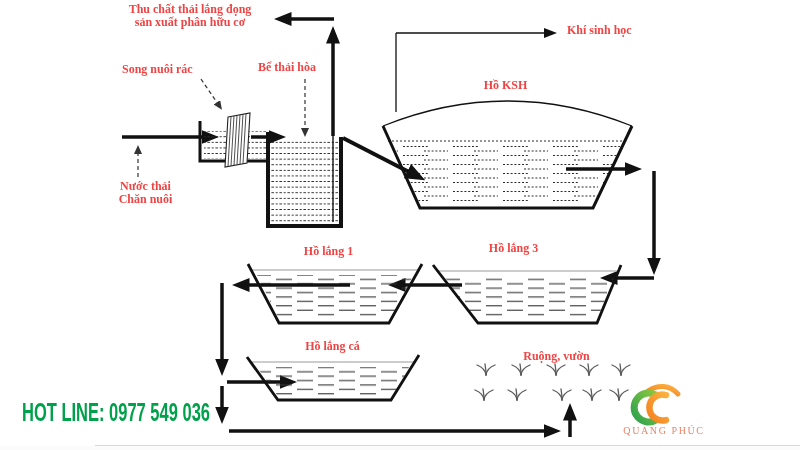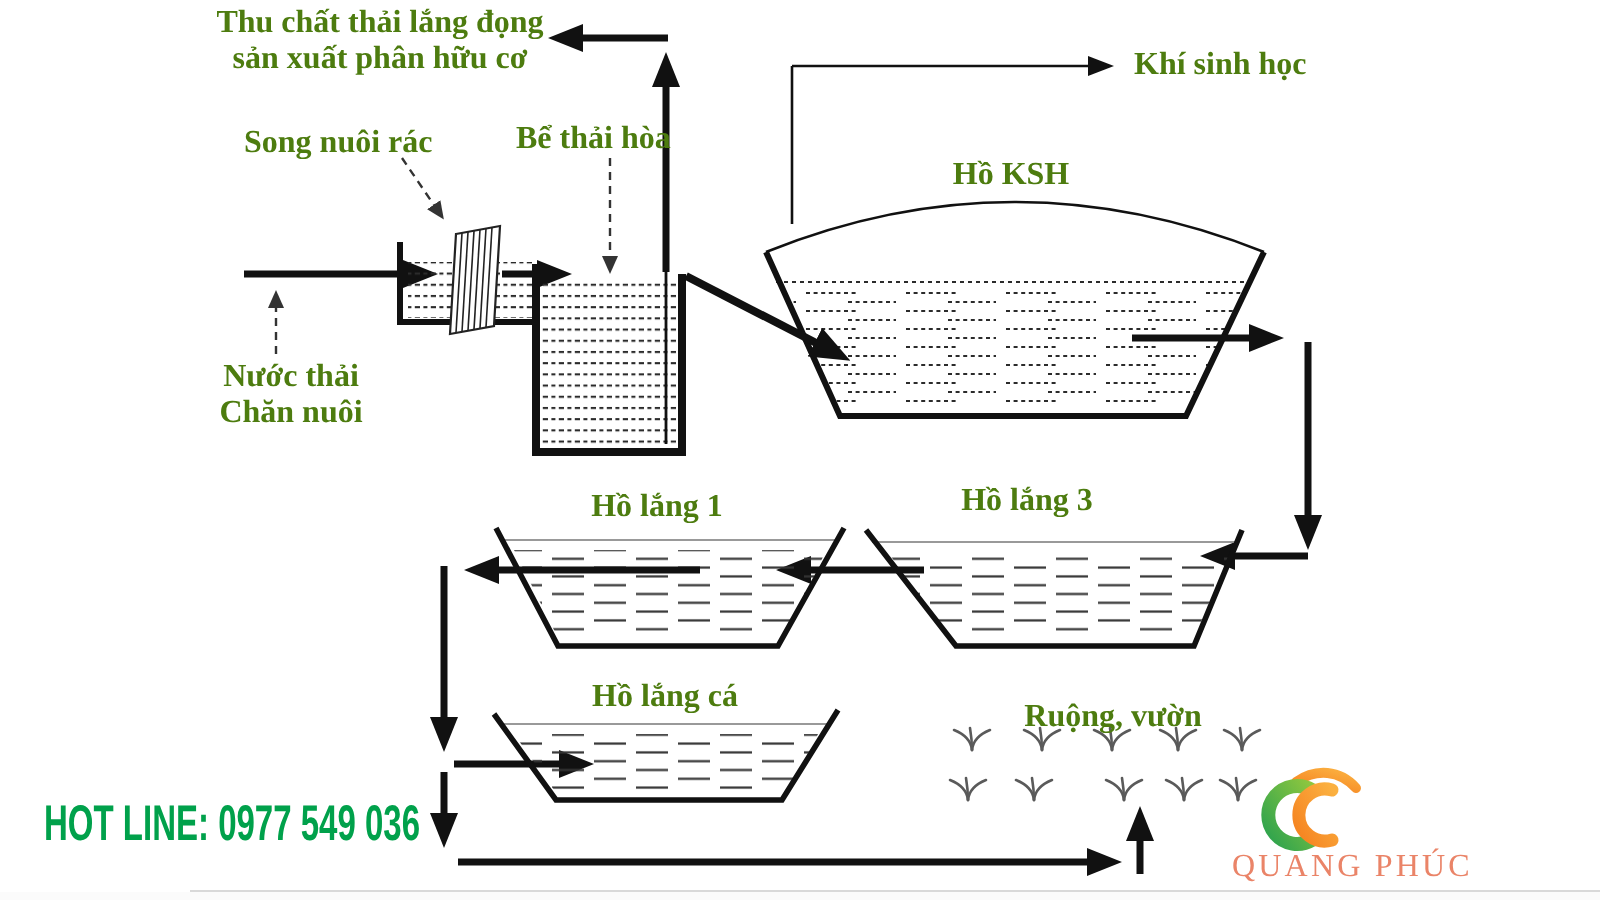--- a/index.html
+++ b/index.html
@@ -2,32 +2,32 @@
 <html><head>
 <meta charset="utf-8">
 <style>
   html,body{margin:0;padding:0;background:#ffffff;}
   #stage{
     position:relative;width:800px;height:450px;background:#ffffff;overflow:hidden;
     font-family:"Liberation Serif", serif;
   }
   #flow-svg{position:absolute;left:0;top:0;}
   .lbl{
-    position:absolute;color:#4d7c0f;font-weight:bold;font-size:16px;line-height:1.12;
+    position:absolute;color:#ef4444;font-weight:bold;font-size:12px;line-height:1.12;
     white-space:nowrap;
   }
   .lbl.center{text-align:center;white-space:normal;}
   #hotline{
     position:absolute;left:22px;top:398px;
     font-family:"Liberation Sans", sans-serif;font-weight:bold;font-size:25px;
     transform:scaleX(0.66);transform-origin:left top;white-space:nowrap;letter-spacing:0px;
   }
   #brand-name{
     position:absolute;left:616px;top:425px;width:96px;text-align:center;
-    font-family:"Liberation Serif", serif;font-size:16px;font-weight:normal;
+    font-family:"Liberation Serif", serif;font-size:10px;font-weight:normal;
     letter-spacing:1.6px;white-space:nowrap;
   }
   #bottom-rule{position:absolute;left:95px;right:0;top:445px;height:1px;background:#d9d9d9;}
   #bottom-strip{position:absolute;left:0;right:0;bottom:0;height:4px;background:#fbfbfb;}
 </style>
 </head>
 <body>
 
 <div id="stage">
 

